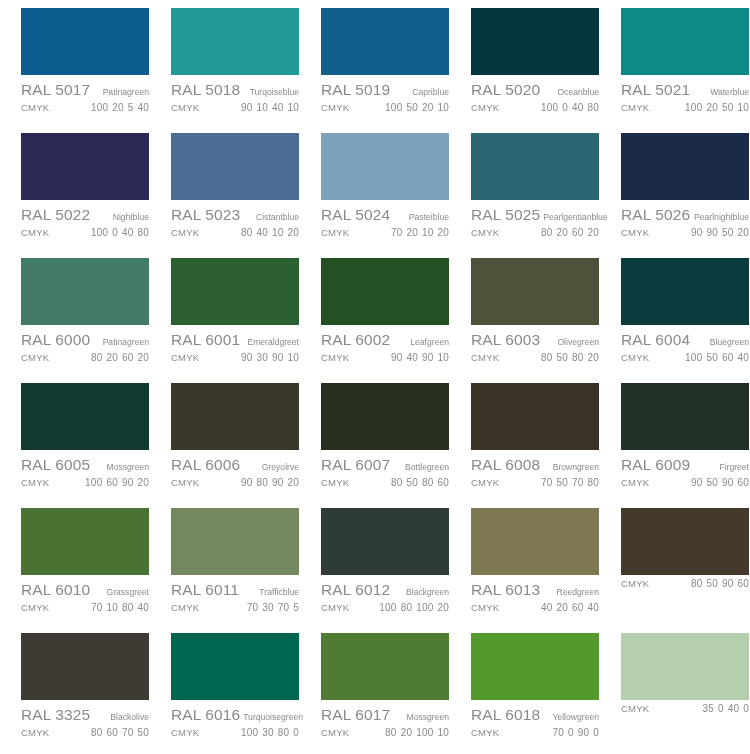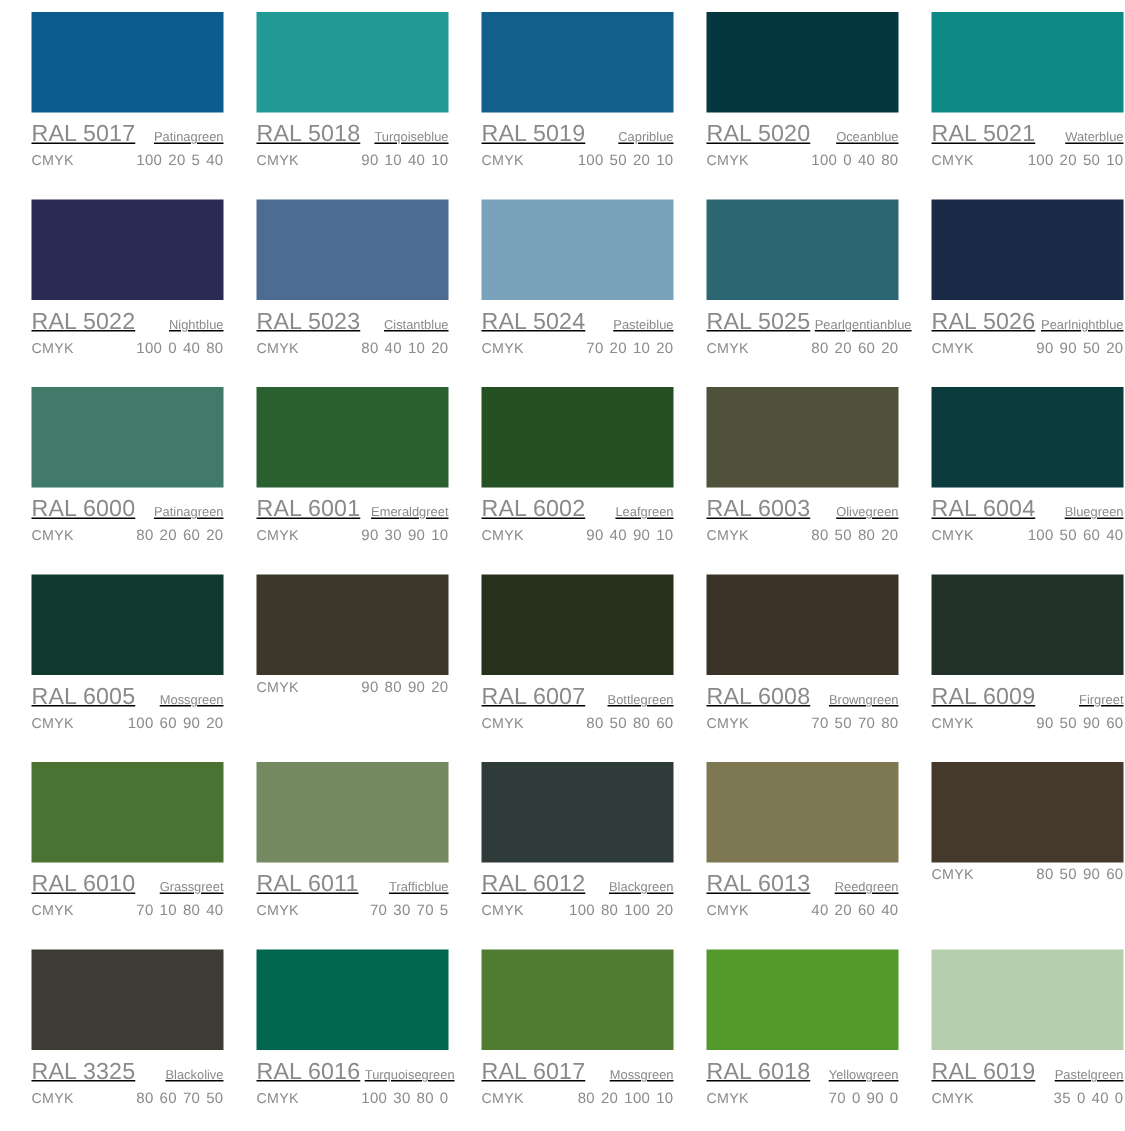--- a/index.html
+++ b/index.html
@@ -39,21 +39,20 @@
     height: 67px;
     display: block;
   }
 
   .label-row {
     display: flex;
     align-items: baseline;
     width: 128px;
     margin-top: 6px;
     white-space: nowrap;
-    text-decoration: underline;
   }
 
   .ral-code {
     font-size: 15.5px;
     color: #8a8a8a;
     letter-spacing: 0.1px;
     font-family: "Liberation Sans", sans-serif;
     flex: 0 0 auto;
   }
 
@@ -303,20 +302,24 @@
         </div>
         <div class="cmyk-row">
           <span class="cmyk-label">CMYK</span>
           <span class="cmyk-values"><span>100</span><span>60</span><span>90</span><span>20</span></span>
         </div>
       </div>
     </div>
     <div class="swatch-cell">
       <div class="inner">
         <div class="color-block" style="background: rgb(60, 55, 43);"></div>
+        <div class="label-row">
+          <span class="ral-code">RAL 6006</span>
+          <span class="color-name">Greyolrve</span>
+        </div>
         <div class="cmyk-row">
           <span class="cmyk-label">CMYK</span>
           <span class="cmyk-values"><span>90</span><span>80</span><span>90</span><span>20</span></span>
         </div>
       </div>
     </div>
     <div class="swatch-cell">
       <div class="inner">
         <div class="color-block" style="background: rgb(38, 48, 29);"></div>
         <div class="label-row">
@@ -464,23 +467,19 @@
         </div>
         <div class="cmyk-row">
           <span class="cmyk-label">CMYK</span>
           <span class="cmyk-values"><span>70</span><span>0</span><span>90</span><span>0</span></span>
         </div>
       </div>
     </div>
     <div class="swatch-cell">
       <div class="inner">
         <div class="color-block" style="background: rgb(181, 207, 174);"></div>
-        <div class="label-row">
-          <span class="ral-code">RAL 6019</span>
-          <span class="color-name">Pastelgreen</span>
-        </div>
         <div class="cmyk-row">
           <span class="cmyk-label">CMYK</span>
           <span class="cmyk-values"><span>35</span><span>0</span><span>40</span><span>0</span></span>
         </div>
       </div>
     </div>
   </div>
 
 </body></html>

